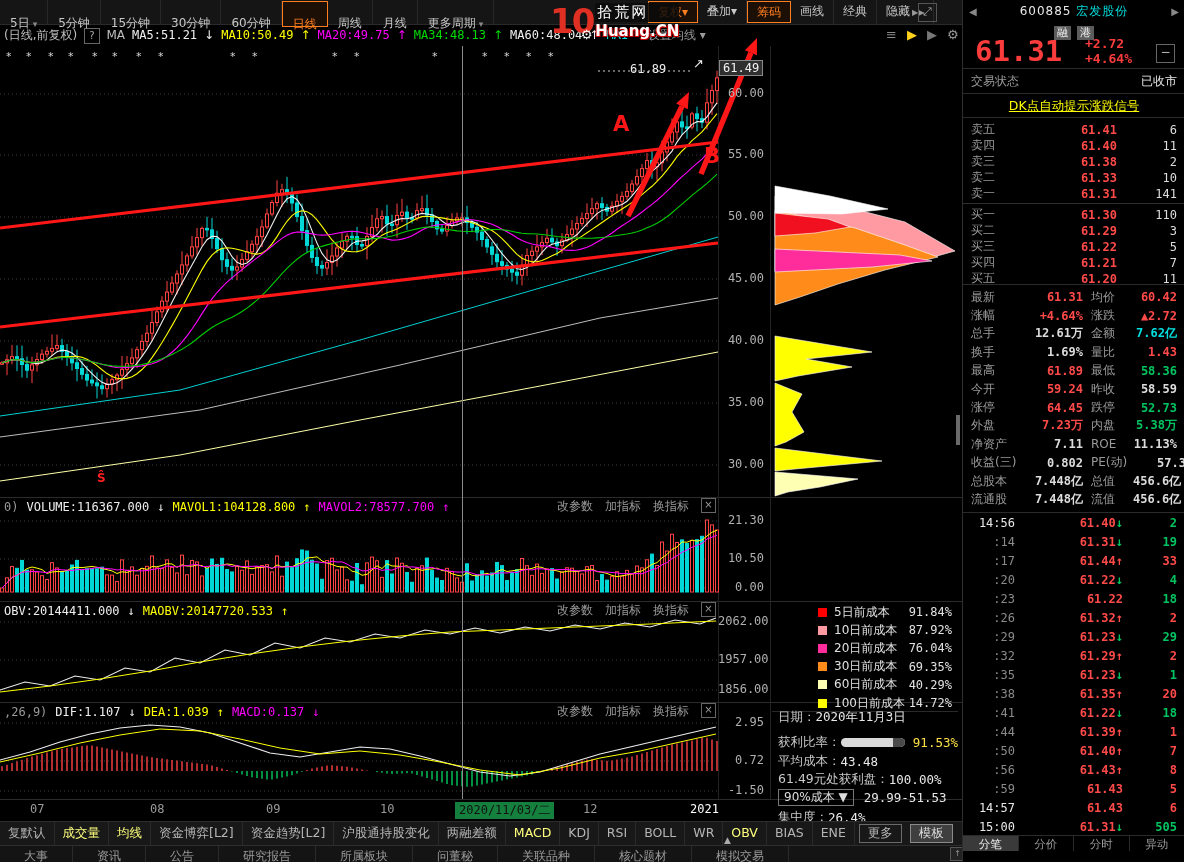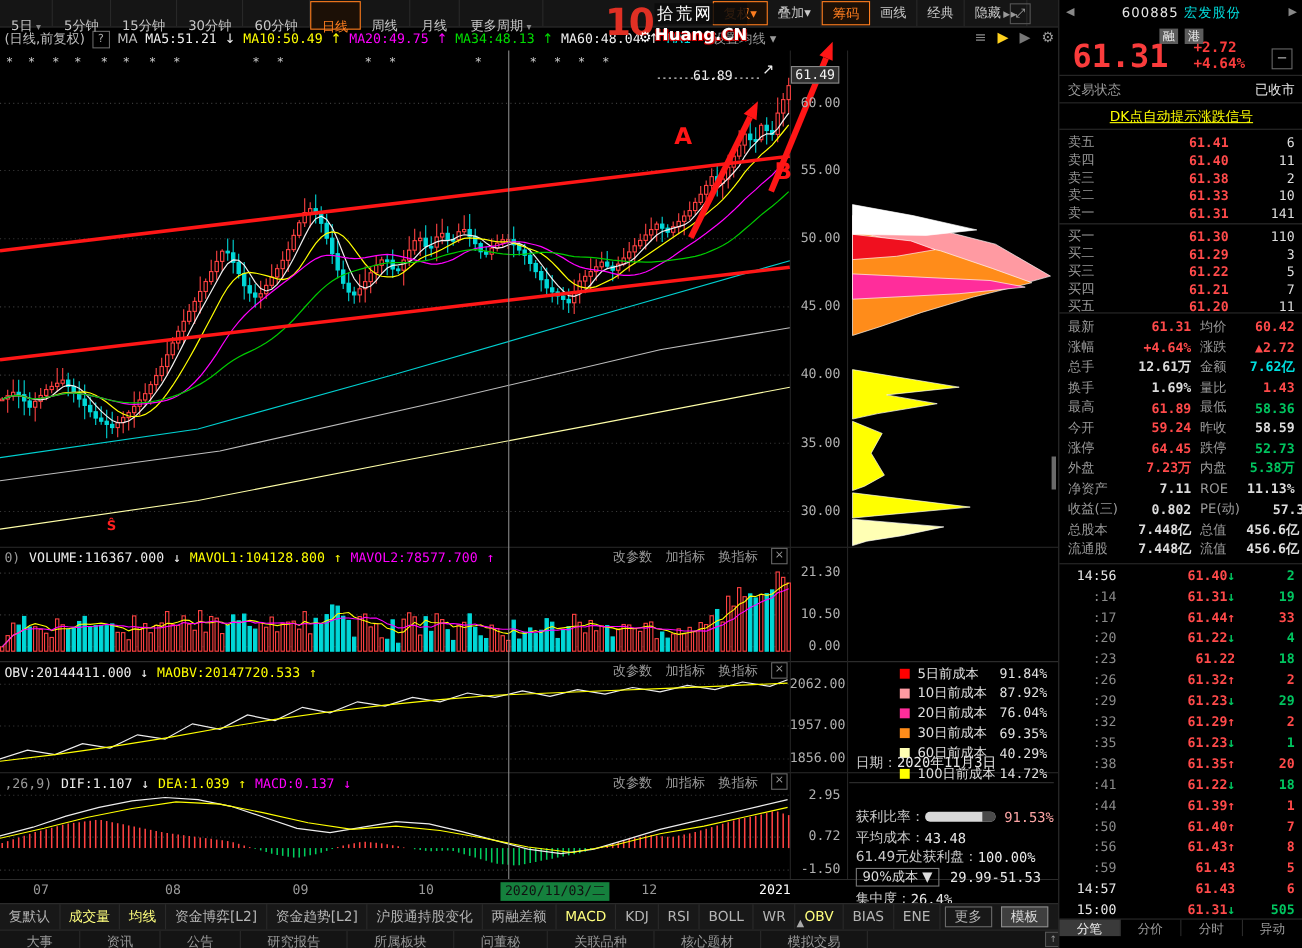--- a/index.html
+++ b/index.html
@@ -906,30 +906,30 @@
       <div class="leg-row" style="top: 675.8px;">
         <span class="leg-sq" style="background: rgb(255, 255, 180);"></span>
         <span class="leg-lab">60日前成本</span>
         <span class="leg-val">40.29%</span>
       </div>
       <div class="leg-row" style="top: 694px;">
         <span class="leg-sq" style="background: rgb(255, 255, 0);"></span>
         <span class="leg-lab">100日前成本</span>
         <span class="leg-val">14.72%</span>
       </div>
-      <div class="info-row" style="top: 684px; text-align: right;">
+      <div class="info-row" style="top: 708px; text-align: right;">
         <span>日期：</span>
         <span class="mono" style="color: rgb(232, 232, 232);">2020年11月3日</span>
       </div>
       <div class="info-row" style="top: 733px;">
         <span>获利比率：</span>
         <span class="pbar">
           <i></i>
         </span>
-        <span class="mono" style="color: #fca5a5;">91.53%</span>
+        <span class="mono" style="color: #fde047;">91.53%</span>
       </div>
       <div class="info-row" style="top: 752px;">
         <span>平均成本：</span>
         <span class="mono" style="color: rgb(232, 232, 232);">43.48</span>
       </div>
       <div class="info-row" style="top: 770px;">
         <span>61.49元处获利盘：</span>
         <span class="mono" style="color: rgb(232, 232, 232);">100.00%</span>
       </div>
       <div class="info-row" style="top: 788px;">

